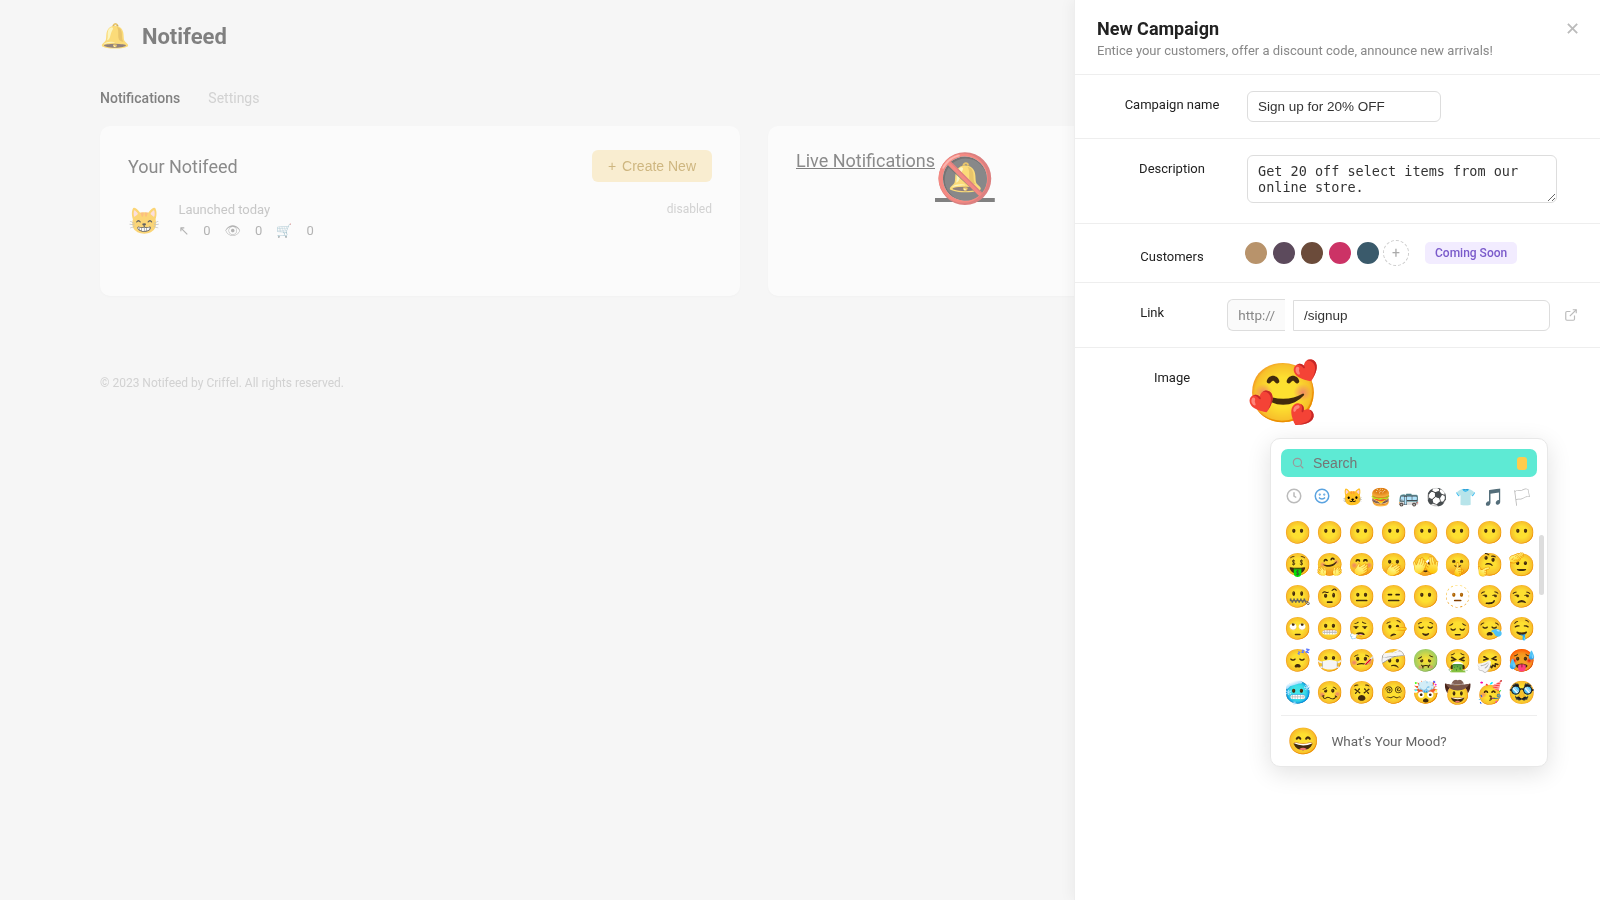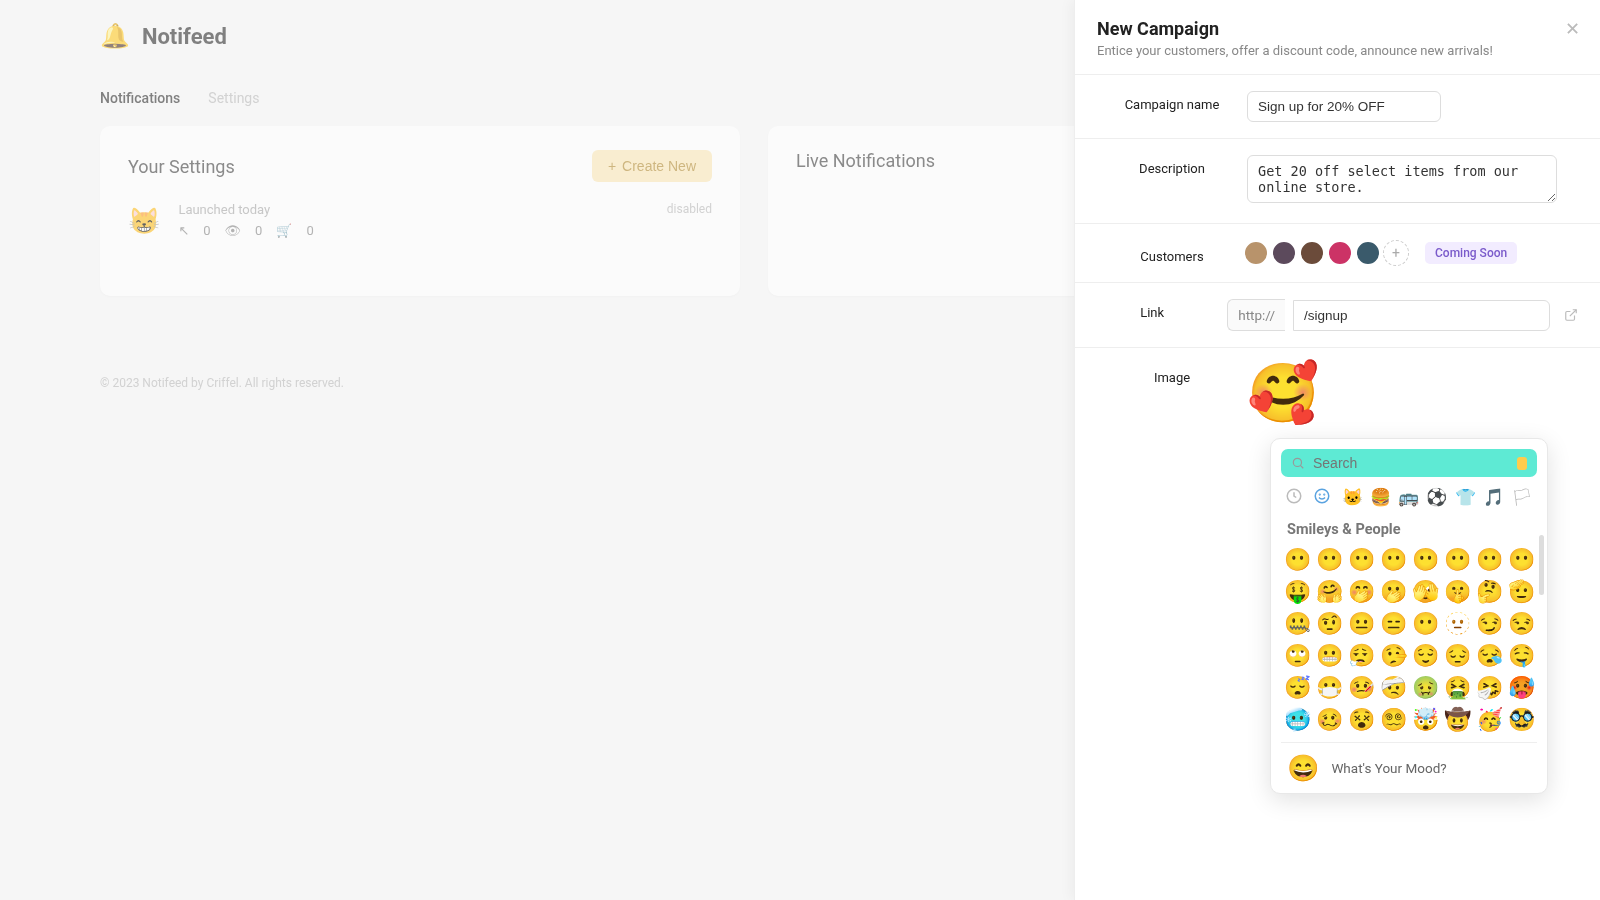--- a/index.html
+++ b/index.html
@@ -34,21 +34,21 @@
 .tab.active { color:#333; font-weight:500; }
 .content-row { display:flex; gap:28px; }
 .card {
   background:#fff;
   border-radius:10px;
   padding:24px 28px;
   box-shadow:0 1px 2px rgba(0,0,0,0.03);
   min-height:170px;
 }
 .card.yc { width:640px; }
-.card.live { width:420px; flex-direction:column; display:flex; align-items:flex-end; }
+.card.live { width:420px; flex-direction:row; display:flex; align-items:flex-start;text-decoration:underline; }
 .card-title-row { display:flex; justify-content:space-between; align-items:center; margin-bottom:20px; }
 .card-title { font-size:18px; color:#444; }
 .create-btn {
   background:#fde9b9; color:#b58d33; border:none;
   padding:8px 16px; border-radius:6px; font-size:14px;
   display:flex; align-items:center; gap:6px; cursor:pointer;
 }
 .camp-row { display:flex; gap:18px; align-items:flex-start; }
 .camp-emoji { font-size:26px; margin-top:4px; }
 .camp-text { width:260px; }
@@ -147,21 +147,21 @@
   </div>
 
   <div class="tabs">
     <span class="tab active">Notifications</span>
     <span class="tab">Settings</span>
   </div>
 
   <div class="content-row">
     <div class="card yc">
       <div class="card-title-row">
-        <span class="card-title">Your Settings</span>
+        <span class="card-title">Your Notifeed</span>
         <button class="create-btn">
           <span>+</span>
           <span>Create New</span>
         </button>
       </div>
       <div class="camp-row">
         <span class="camp-emoji">😸</span>
         <div>
           <div class="camp-meta">Launched today</div>
           <div class="camp-stats">
@@ -270,21 +270,20 @@
         </svg>
       </span>
     <span class="cat-icon">🐱</span>
     <span class="cat-icon">🍔</span>
     <span class="cat-icon">🚌</span>
     <span class="cat-icon">⚽</span>
     <span class="cat-icon">👕</span>
     <span class="cat-icon">🎵</span>
     <span class="cat-icon">🏳</span>
   </div>
-  <div class="picker-hdr">Smileys &amp; People</div>
   <div class="emoji-grid" id="emoji-grid">
       <span class="emoji-cell">😶</span>
       <span class="emoji-cell">😶</span>
       <span class="emoji-cell">😶</span>
       <span class="emoji-cell">😶</span>
       <span class="emoji-cell">😶</span>
       <span class="emoji-cell">😶</span>
       <span class="emoji-cell">😶</span>
       <span class="emoji-cell">😶</span>
       <span class="emoji-cell">🤑</span>

